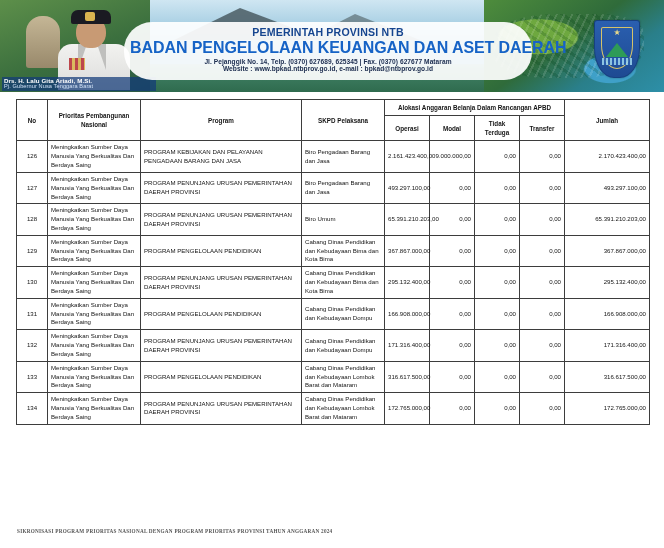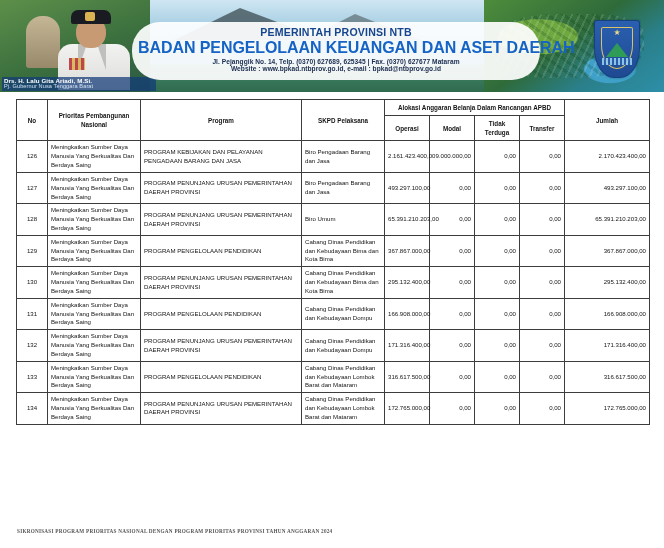--- a/index.html
+++ b/index.html
@@ -119,21 +119,21 @@
     white-space: nowrap;
   }
   .gov-caption .n2 {
     display: block;
     font-size: 5.6px; color: #cfe0f5; letter-spacing: .1px;
     white-space: nowrap;
   }
 
   
   .plaque {
-    position: absolute; left: 132px; top: 22px; width: 408px; height: 58px;
+    position: absolute; left: 124px; top: 22px; width: 408px; height: 58px;
     background: rgba(255,255,255,.92);
     border-radius: 28px;
     text-align: center;
   }
   .t-gov {
     margin: 4px 0 0 0;
     font-size: 11.5px; font-weight: bold; color: #16458f;
     letter-spacing: .2px;
     transform: scaleX(.92);
   }

